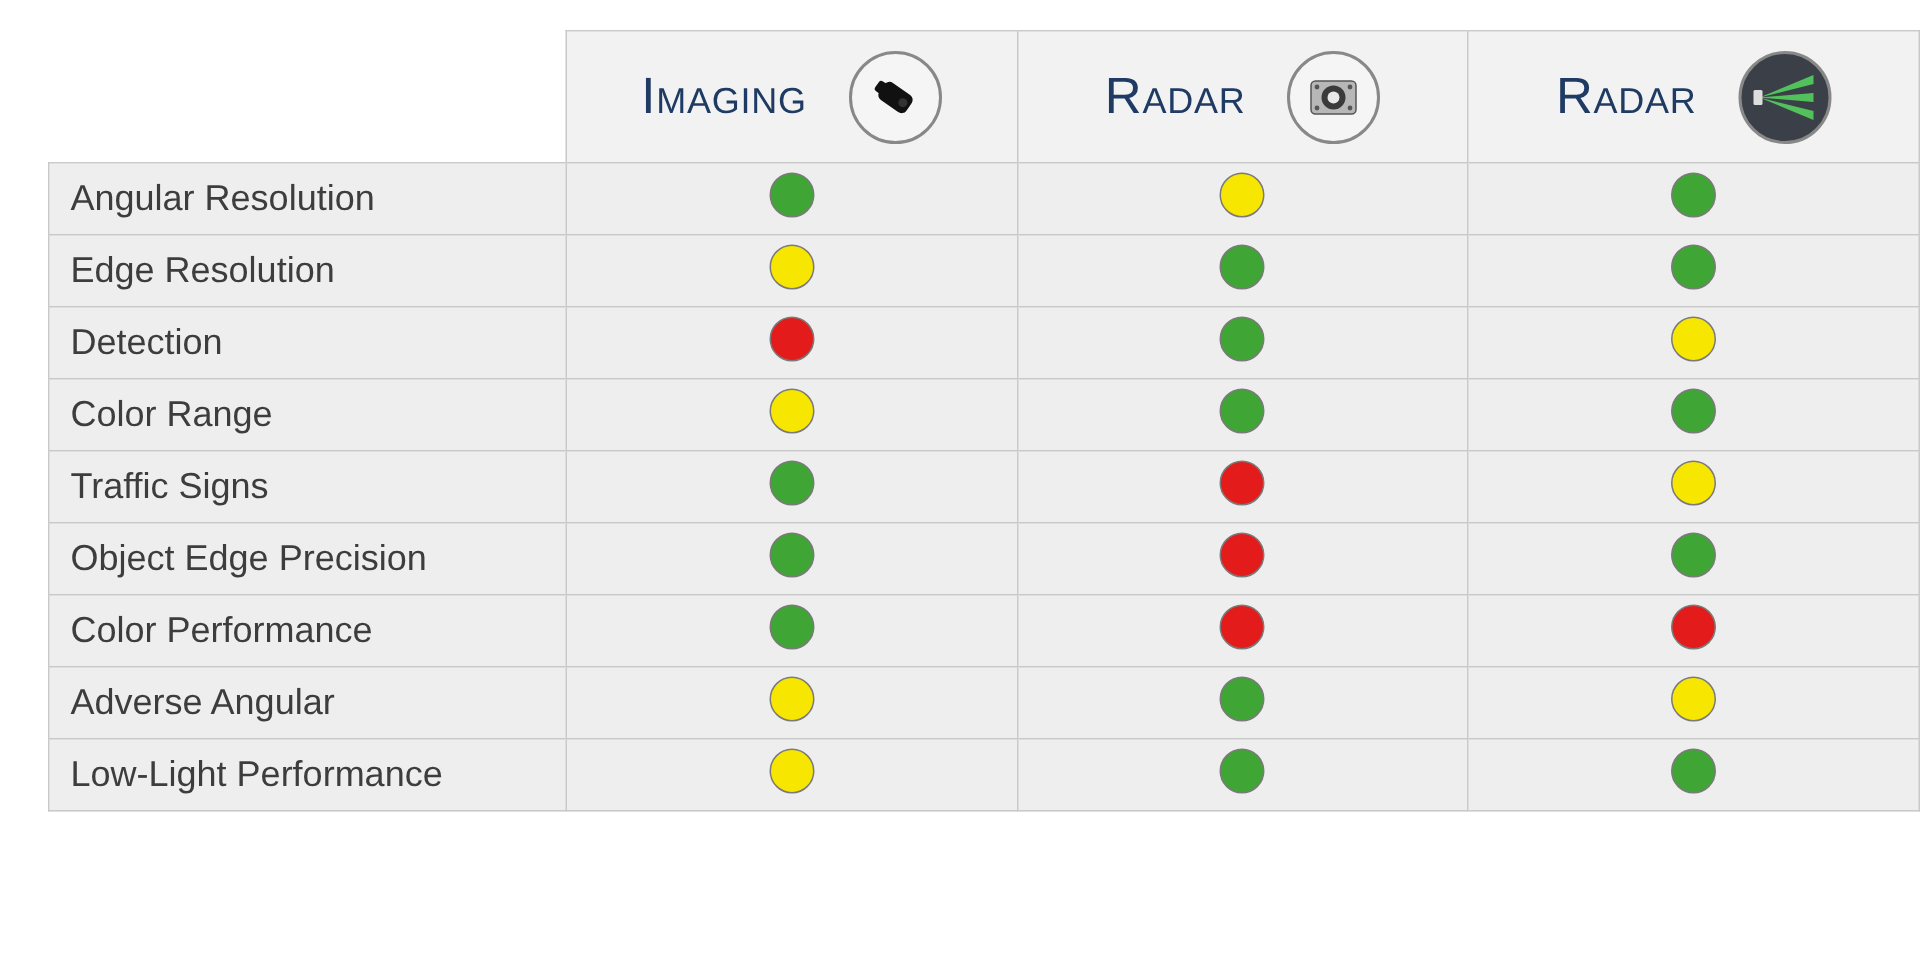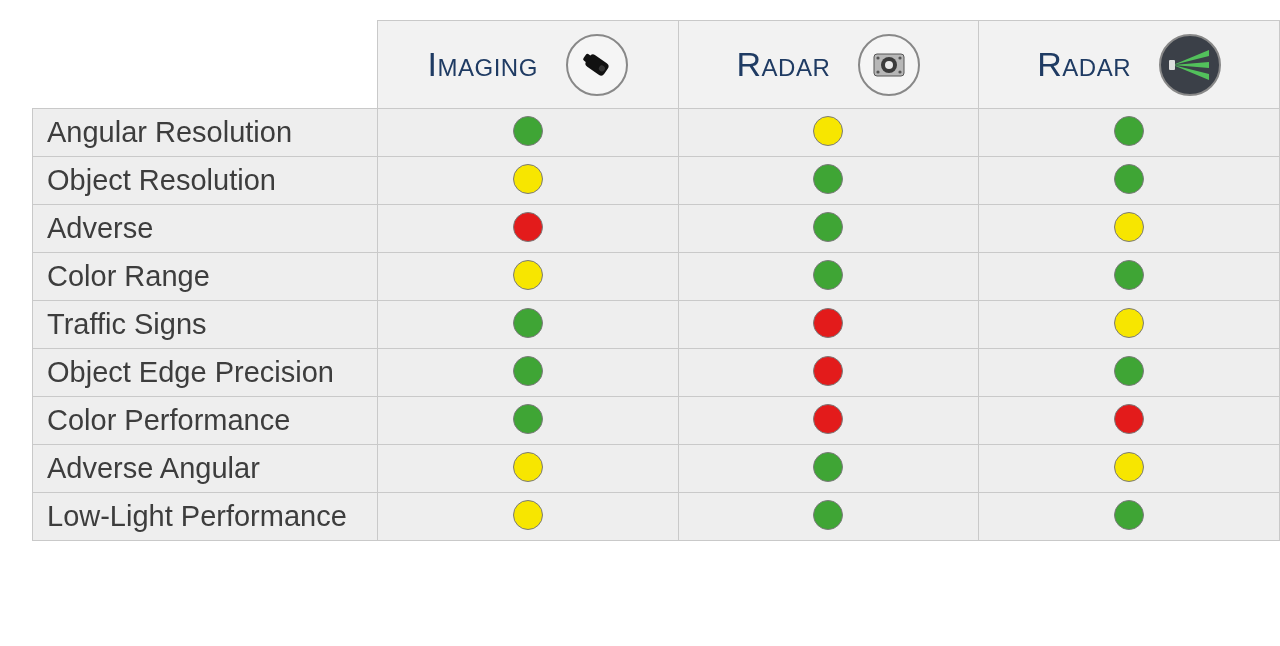--- a/index.html
+++ b/index.html
@@ -65,21 +65,21 @@
   tbody td{
     border:1px solid var(--gridline);
     background:var(--row-bg);
     height:48px;
     padding:0;
     text-align:center;
   }
   tbody td.label{
     text-align:left;
     padding-left:14px;
-    font-size:29px;
+    font-size:24px;
     color:var(--label-text);
     font-weight:400;
   }
   .dot{
     width:30px;height:30px;
     border-radius:50%;
     display:inline-block;
     border:1.5px solid var(--dot-ring);
   }
   .dot.green{background:var(--green);}
@@ -148,27 +148,27 @@
     </thead>
     <tbody>
 
     <tr>
           <td class="label">Angular Resolution</td>
           <td><span class="dot green"></span></td>
           <td><span class="dot yellow"></span></td>
           <td><span class="dot green"></span></td>
         </tr>
         <tr>
-          <td class="label">Object Resolution</td>
-          <td><span class="dot yellow"></span></td>
-          <td><span class="dot green"></span></td>
-          <td><span class="dot green"></span></td>
-        </tr>
-        <tr>
-          <td class="label">Adverse</td>
+          <td class="label">Edge Resolution</td>
+          <td><span class="dot yellow"></span></td>
+          <td><span class="dot green"></span></td>
+          <td><span class="dot green"></span></td>
+        </tr>
+        <tr>
+          <td class="label">Detection</td>
           <td><span class="dot red"></span></td>
           <td><span class="dot green"></span></td>
           <td><span class="dot yellow"></span></td>
         </tr>
         <tr>
           <td class="label">Color Range</td>
           <td><span class="dot yellow"></span></td>
           <td><span class="dot green"></span></td>
           <td><span class="dot green"></span></td>
         </tr>

